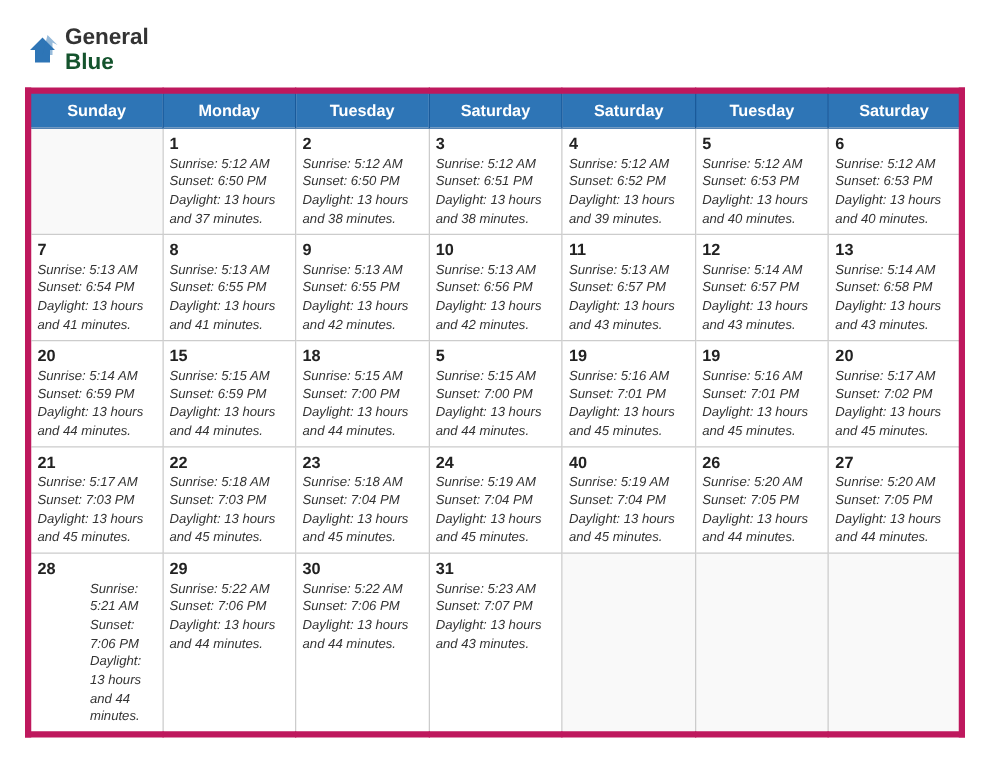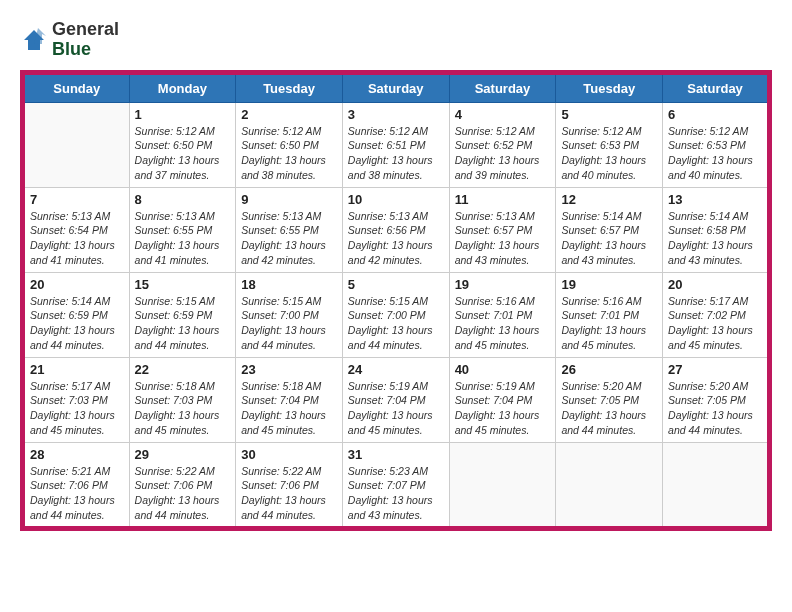--- a/index.html
+++ b/index.html
@@ -314,21 +314,21 @@
           <span class="day-number">27</span>
           <div class="day-info" style="white-space: pre-line;">Sunrise: 5:20 AM
 Sunset: 7:05 PM
 Daylight: 13 hours
 and 44 minutes.</div>
         </td>
       </tr>
       <tr class="week-row">
         <td>
           <span class="day-number">28</span>
-          <div class="day-info" style="white-space: pre-line;">Sunrise: 5:21 AM
+          <div class="day-info" style="white-space: pre-line; margin-left: 42px;">Sunrise: 5:21 AM
 Sunset: 7:06 PM
 Daylight: 13 hours
 and 44 minutes.</div>
         </td>
         <td>
           <span class="day-number">29</span>
           <div class="day-info" style="white-space: pre-line;">Sunrise: 5:22 AM
 Sunset: 7:06 PM
 Daylight: 13 hours
 and 44 minutes.</div>

